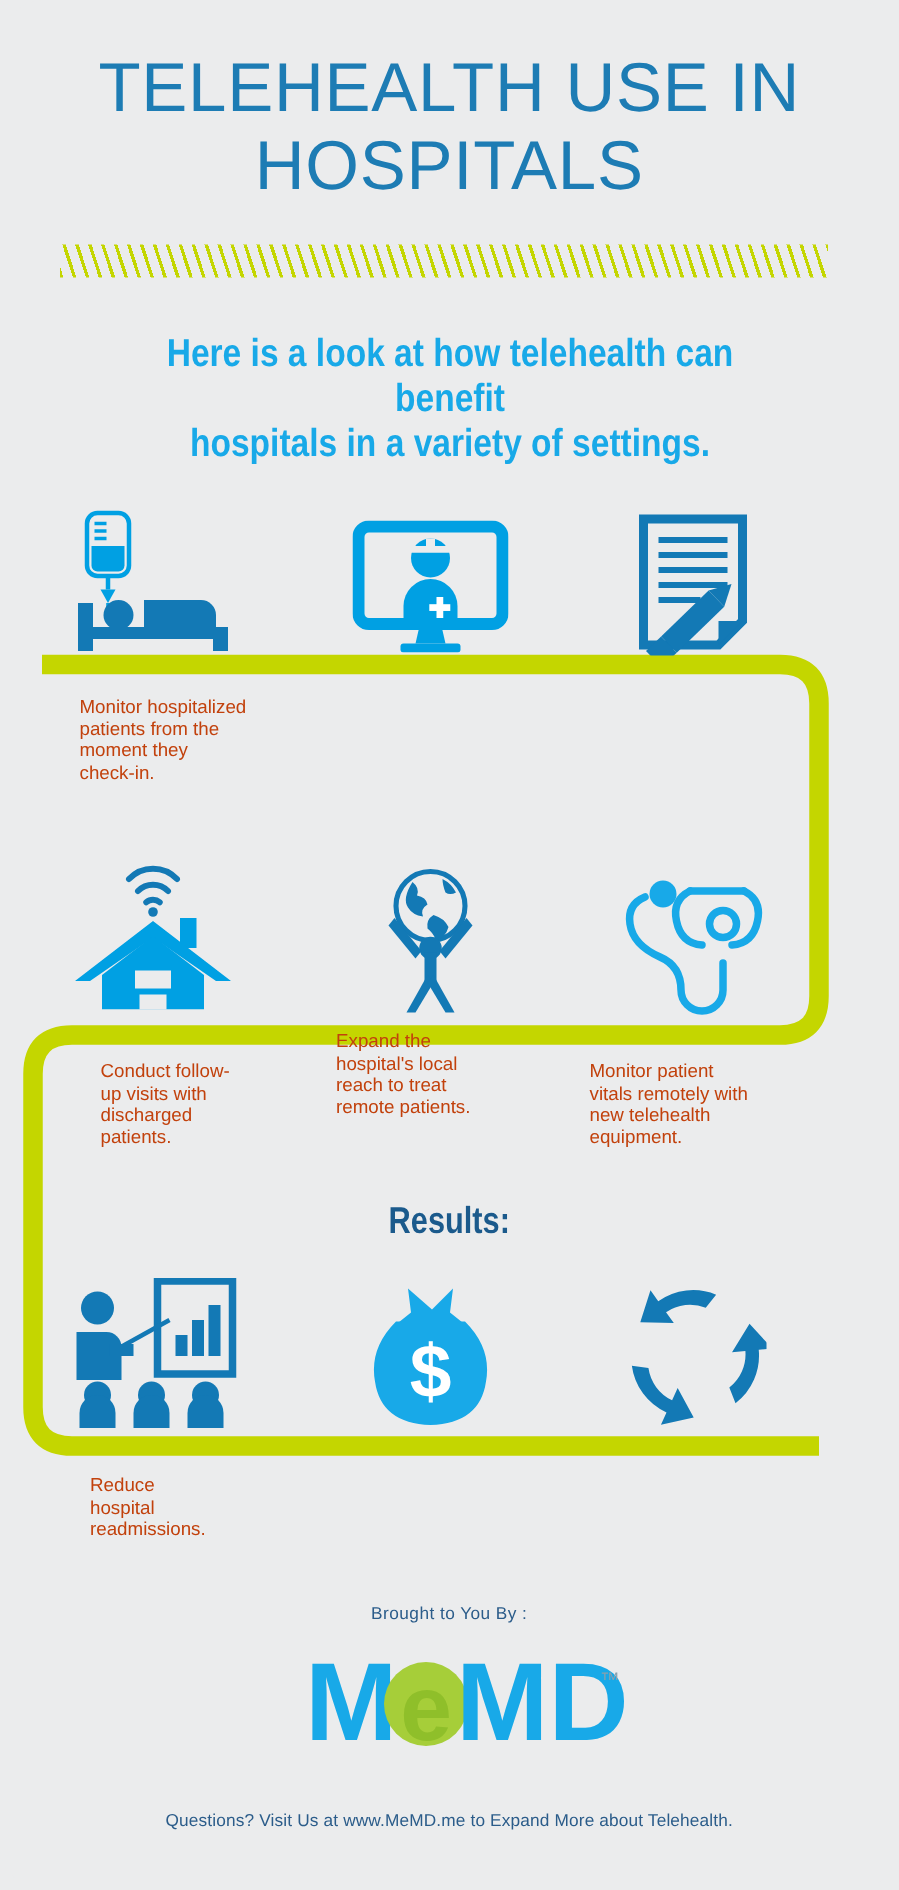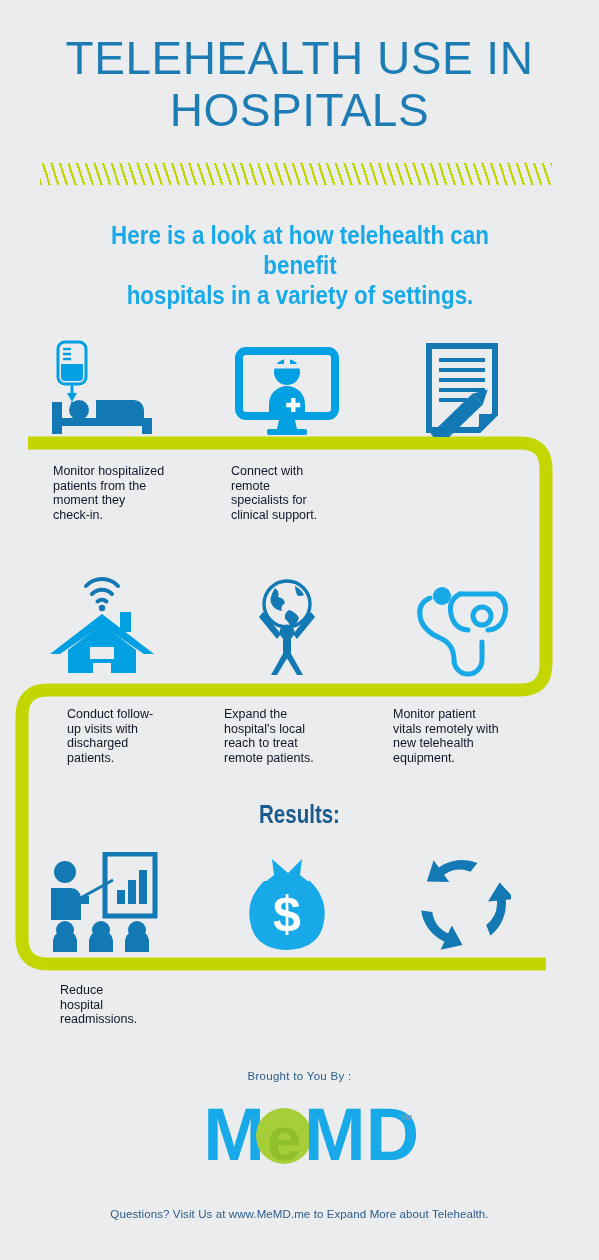--- a/index.html
+++ b/index.html
@@ -58,21 +58,21 @@
     position:absolute; left:0; top:330px;
     width:599px; height:660px;
     pointer-events:none;
   }
   .icon-wrap {
     position:absolute;
     display:flex; align-items:flex-end; justify-content:center;
   }
   .caption {
     position:absolute;
-    color:#0f172a;
+    color:#c2410c;
     font-family:"Liberation Sans", sans-serif;
     font-size:12.5px;
     line-height:14.6px;
     white-space:pre-line;
   }
 
   
   #results {
     position:absolute; left:0; top:800px; width:599px;
     text-align:center;
@@ -156,24 +156,20 @@
 
       <path d="M34 69 v-12 a18 18 0 0 1 36 0 v12 z" fill="#00a0e3"></path>
 
       <rect x="56" y="51" width="4.5" height="14" fill="#fff"></rect>
       <rect x="51.2" y="55.8" width="14" height="4.5" fill="#fff"></rect>
 
       <path d="M45 69 h14 l3 13 h-20 z" fill="#00a0e3"></path>
       <rect x="32" y="82" width="40" height="6" rx="2" fill="#00a0e3"></rect>
     </svg>
   </div>
-  <div class="caption" style="left:231px; top:464px; width:150px;">Connect with
-remote
-specialists for
-clinical support.</div>
 
   <div class="icon-wrap" style="left:390px; top:342px; width:150px; height:95px;">
     <svg width="88" height="95" viewBox="0 0 88 95">
       <path d="M8 4 h66 v68 l-16 16 h-50 z" fill="none" stroke="#1379b5" stroke-width="6"></path>
       <path d="M74 72 l-16 16 v-16 z" fill="#1379b5"></path>
       <g stroke="#1379b5" stroke-width="4">
         <line x1="18" y1="18" x2="64" y2="18"></line>
         <line x1="18" y1="28" x2="64" y2="28"></line>
         <line x1="18" y1="38" x2="64" y2="38"></line>
         <line x1="18" y1="48" x2="64" y2="48"></line>
@@ -220,21 +216,21 @@
                M40 32 q7 2 10 8 q-2 7 -8 9 q-3 -6 -6 -8 q-1 -6 4 -9 z" fill="#1379b5"></path>
 
       <circle cx="38" cy="54" r="7.5" fill="#1379b5"></circle>
       <path d="M14 34 l18 22 l-4 5 l-18 -22 z" fill="#1379b5"></path>
       <path d="M62 34 l-18 22 l4 5 l18 -22 z" fill="#1379b5"></path>
       <rect x="34" y="57" width="8" height="20" fill="#1379b5"></rect>
       <path d="M36 72 l-14 25 h6 l12 -20 z" fill="#1379b5"></path>
       <path d="M40 72 l14 25 h-6 l-12 -20 z" fill="#1379b5"></path>
     </svg>
   </div>
-  <div class="caption" style="left:224px; top:707px; width:140px;">Expand the
+  <div class="caption" style="left:224px; top:687px; width:140px;">Expand the
 hospital's local
 reach to treat
 remote patients.</div>
 
   <div class="icon-wrap" style="left:388px; top:582px; width:150px; height:96px;">
     <svg width="98" height="96" viewBox="0 0 98 96">
       <g fill="none" stroke="#18a9e8" stroke-width="5" stroke-linecap="round">
         <path d="M16 16 q-12 5 -10 18 q2 14 20 22 q14 6 14 22 a14 14 0 0 0 28 0 v-18"></path>
         <path d="M46 12 q-12 6 -9 20 q3 15 17 16"></path>
         <path d="M82 12 q12 6 9 20 q-3 15 -17 16"></path>

